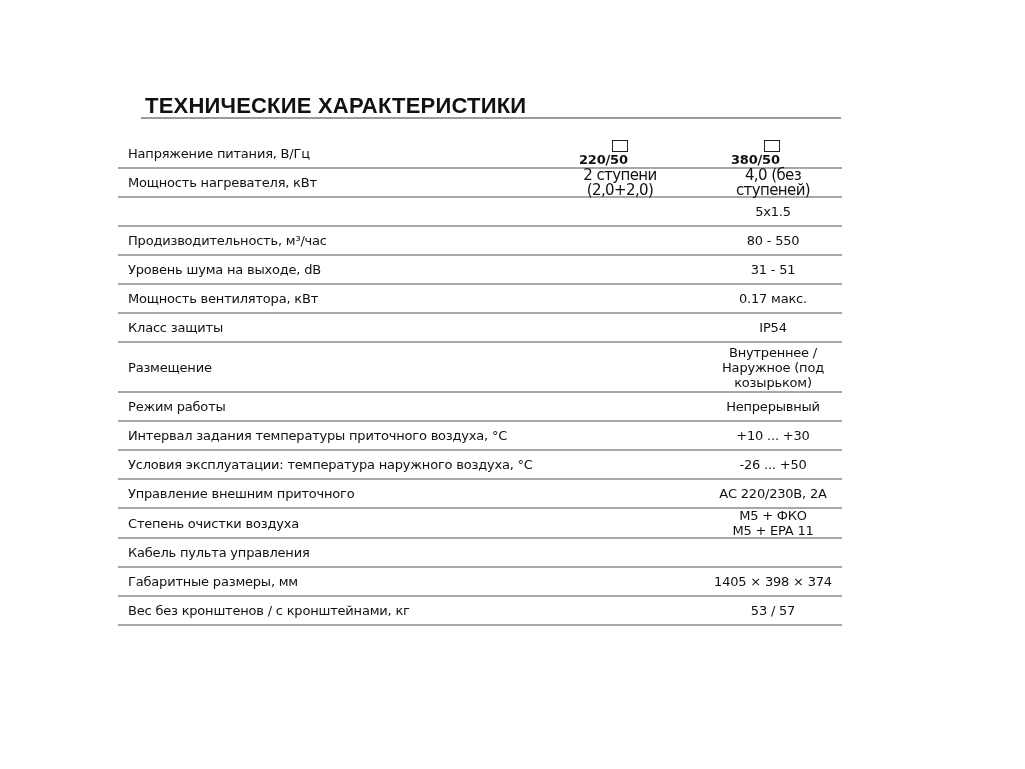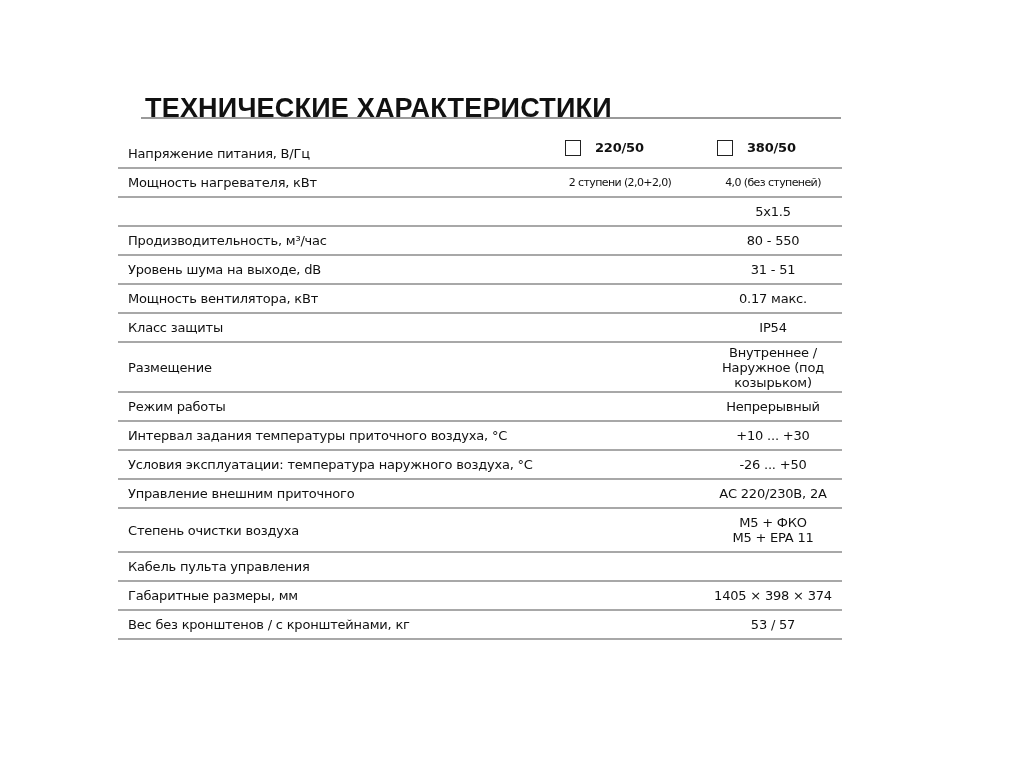--- a/index.html
+++ b/index.html
@@ -14,21 +14,21 @@
       overflow: hidden;
       font-family: "DejaVu Sans", "Liberation Sans", sans-serif;
       color: #111111;
     }
     .title {
       position: absolute;
       left: 145px;
       top: 93px;
       font-family: "Liberation Sans", sans-serif;
       font-weight: bold;
-      font-size: 27px;
+      font-size: 22px;
       letter-spacing: 0.2px;
       color: #111111;
       white-space: nowrap;
     }
     .title-rule {
       position: absolute;
       left: 141px;
       top: 117px;
       width: 700px;
       height: 2px;
@@ -43,21 +43,21 @@
     .row {
       position: relative;
       display: flex;
       align-items: center;
       border-bottom: 2px solid #a8a8a8;
       box-sizing: border-box;
       height: 29px;
       font-size: 13px;
     }
     .row.tall { height: 50px; }
-    .row.mid { height: 44px; text-decoration: underline; }
+    .row.mid { height: 30px; text-decoration: underline; }
     .label {
       position: absolute;
       left: 10px;
       top: 0;
       bottom: 0;
       display: flex;
       align-items: center;
       white-space: nowrap;
       font-size: 13px;
       letter-spacing: -0.2px;
@@ -70,27 +70,28 @@
       align-items: center;
       justify-content: center;
       text-align: center;
       white-space: pre-line;
       line-height: 15px;
       font-size: 13px;
       letter-spacing: -0.2px;
     }
     .val.c1 { left: 440px; width: 124px; }
     .val.c2 { left: 590px; width: 130px; }
-    .val.narrow { font-size: 11px; letter-spacing: -0.6px; }
+    .val.narrow { font-size: 15px; letter-spacing: -0.6px; }
     .opt {
       position: absolute;
       top: 0;
       bottom: 0;
       display: flex;
-      align-items: flex-start;
+      align-items: flex-end;
+      flex-direction: column;
     }
     .opt.o1 { left: 447px; }
     .opt.o2 { left: 599px; }
     .checkbox {
       width: 16px;
       height: 16px;
       border: 1.5px solid #222222;
       box-sizing: border-box;
       background: #ffffff;
       display: inline-block;

